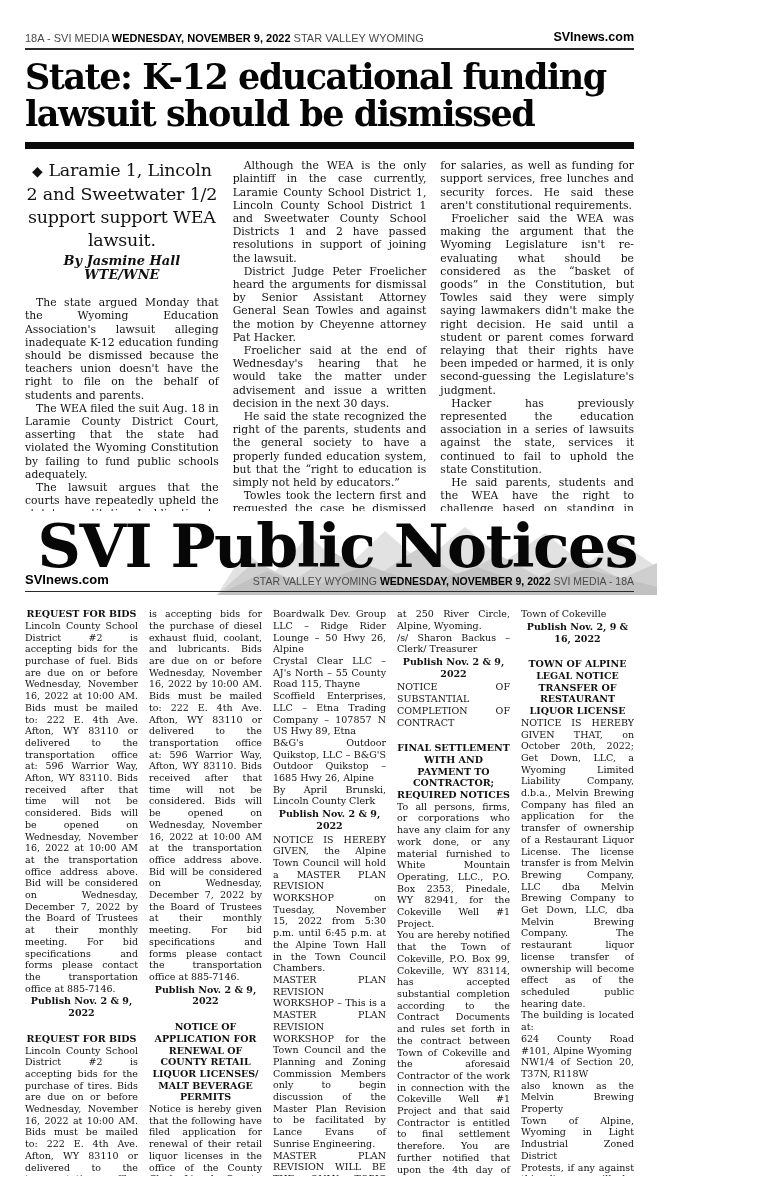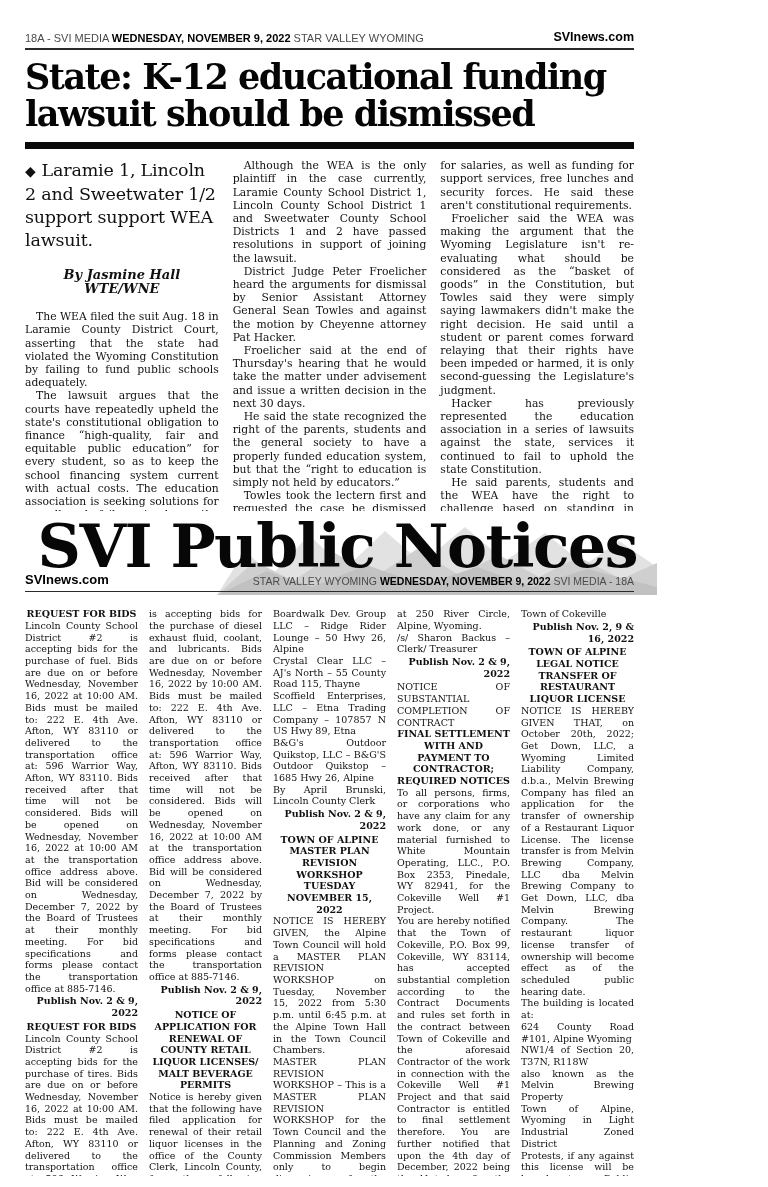--- a/index.html
+++ b/index.html
@@ -19,21 +19,21 @@
   .site{font-weight:800;color:#000;font-size:12.5px;}
   
   .headline{
     margin:8px 0 0 0;font-size:35px;line-height:1.06;font-weight:800;
     letter-spacing:-1.5px;color:#050505;
   }
   .headline-rule{height:7px;background:#0a0a0a;margin-top:10px;}
   
   .article{display:flex;gap:14px;margin-top:10px;height:352px;overflow:hidden;}
   .article-col{flex:1 1 0;font-size:10.8px;line-height:13.2px;}
-  .subhead{font-size:17.5px;line-height:23px;letter-spacing:-.2px;margin-bottom:16px;}
+  .subhead{font-size:17.5px;line-height:23px;letter-spacing:-.2px;margin-bottom:2px;text-align:center;}
   .subhead .diamond{font-size:14px;margin-right:6px;}
   .byline{text-align:center;font-style:italic;font-weight:700;font-size:13px;line-height:14px;margin-bottom:14px;}
   .nb-para{text-indent:11px;text-align:justify;margin:0;}
   .nb-cont{text-align:justify;margin:0;}
   
   .banner-wrap{position:relative;height:89px;}
   .mountains{position:absolute;right:0;top:2px;width:440px;height:82px;}
   .banner-title{
     position:absolute;top:0;right:20px;font-size:60px;font-weight:800;letter-spacing:-1.5px;
     color:#070707;white-space:nowrap;z-index:2;
@@ -42,24 +42,24 @@
     position:absolute;left:25px;right:23px;bottom:8px;display:flex;justify-content:space-between;
     align-items:flex-end;z-index:2;
     font-family:"Liberation Sans","DejaVu Sans",sans-serif;font-size:10.5px;color:#4a4a4a;
     border-bottom:1.5px solid #2a2a2a;padding-bottom:4px;
   }
   .banner-header .site2{font-weight:800;color:#000;font-size:13px;}
   .banner-header b{color:#000;font-weight:700;}
   
   .notices{display:flex;gap:11px;margin-top:8px;height:568px;overflow:hidden;}
   .notice-col{flex:1 1 0;font-size:9.5px;line-height:11.7px;}
-  .nb-heading{font-weight:700;text-align:center;margin-top:0;}
+  .nb-heading{font-weight:700;text-align:center;margin-top:14px;}
   .notice-col .nb-heading:first-child{margin-top:0;}
   .nb-body{text-align:justify;}
-  .nb-publish{font-weight:700;text-align:right;margin:1px 0 2px;}
+  .nb-publish{font-weight:700;text-align:center;margin:1px 0 2px;}
 </style>
 </head>
 <body>
 
 <div class="page">
   <div class="inner">
 
     <div class="top-header">
       <div class="seg">
         <span>18A - SVI MEDIA</span>
@@ -75,29 +75,30 @@
     <div class="article">
       <div class="article-col">
         <div class="subhead">
           <span class="diamond">◆</span><span>Laramie 1, Lincoln 2 and Sweetwater 1/2 support support WEA lawsuit.</span>
         </div>
         <div class="byline">
           <div>By Jasmine Hall</div>
           <div>WTE/WNE</div>
         </div>
         <div>
+            <div class="nb nb-para">The state argued Monday that the Wyoming Education Association's lawsuit alleging inadequate K-12 education funding should be dismissed because the teachers union doesn't have the right to file on the behalf of students and parents.</div>
             <div class="nb nb-para">The WEA filed the suit Aug. 18 in Laramie County District Court, asserting that the state had violated the Wyoming Constitution by failing to fund public schools adequately.</div>
             <div class="nb nb-para">The lawsuit argues that the courts have repeatedly upheld the state's constitutional obligation to finance “high-quality, fair and equitable public education” for every student, so as to keep the school financing system current with actual costs. The education association is seeking solutions for an alleged failure to keep the model up to date and funding disparities that are unequally impacting school districts throughout the state.</div>
           </div>
       </div>
       <div class="article-col">
         <div>
             <div class="nb nb-para">Although the WEA is the only plaintiff in the case currently, Laramie County School District 1, Lincoln County School District 1 and Sweetwater County School Districts 1 and 2 have passed resolutions in support of joining the lawsuit.</div>
             <div class="nb nb-para">District Judge Peter Froelicher heard the arguments for dismissal by Senior Assistant Attorney General Sean Towles and against the motion by Cheyenne attorney Pat Hacker.</div>
-            <div class="nb nb-para">Froelicher said at the end of Thursday's hearing that he would take the matter under advisement and issue a written decision in the next 30 days.</div>
+            <div class="nb nb-para">Froelicher said at the end of Wednesday's hearing that he would take the matter under advisement and issue a written decision in the next 30 days.</div>
             <div class="nb nb-para">He said the state recognized the right of the parents, students and the general society to have a properly funded education system, but that the “right to education is simply not held by educators.”</div>
             <div class="nb nb-para">Towles took the lectern first and requested the case be dismissed for lack of legal standing, because the party filing the suit must have existing interest.</div>
             <div class="nb nb-para">While the teachers union does have members who are parents, he said that the WEA doesn't protect parental interests or assert their rights. The state sees it as a professional organization that is not germane to the case.</div>
           </div>
       </div>
       <div class="article-col">
         <div>
             <div class="nb nb-cont">for salaries, as well as funding for support services, free lunches and security forces. He said these aren't constitutional requirements.</div>
             <div class="nb nb-para">Froelicher said the WEA was making the argument that the Wyoming Legislature isn't re-evaluating what should be considered as the “basket of goods” in the Constitution, but Towles said they were simply saying lawmakers didn't make the right decision. He said until a student or parent comes forward relaying that their rights have been impeded or harmed, it is only second-guessing the Legislature's judgment.</div>
             <div class="nb nb-para">Hacker has previously represented the education association in a series of lawsuits against the state, services it continued to fail to uphold the state Constitution.</div>
@@ -141,21 +142,20 @@
           <div class="nb nb-body">Notice is hereby given that the following have filed application for renewal of their retail liquor licenses in the office of the County Clerk, Lincoln County, for the following described locations.</div>
           <div class="nb nb-body">Protests, if any there be, against the renewal of the licenses will be heard at the hour of 10:00 a.m., on the 15th day of November, 2022, in the Commissioner's Boardroom located at 925 Sage Avenue, Suite 301, Kemmerer, WY and via video conference at the Afton County Branch Office Conference Room located at 421 Jefferson Street, Afton, WY.</div>
         </div>
       <div class="notice-col">
           <div class="nb nb-body">Boardwalk Dev. Group LLC – Ridge Rider Lounge – 50 Hwy 26, Alpine</div>
           <div class="nb nb-body">Crystal Clear LLC – AJ's North – 55 County Road 115, Thayne</div>
           <div class="nb nb-body">Scoffield Enterprises, LLC – Etna Trading Company – 107857 N US Hwy 89, Etna</div>
           <div class="nb nb-body">B&amp;G's Outdoor Quikstop, LLC – B&amp;G'S Outdoor Quikstop – 1685 Hwy 26, Alpine</div>
           <div class="nb nb-body">By April Brunski, Lincoln County Clerk</div>
           <div class="nb nb-publish">Publish Nov. 2 &amp; 9, 2022</div>
-          <div class="nb nb-heading">TOWN OF ALPINE MASTER PLAN REVISION WORKSHOP TUESDAY NOVEMBER 15, 2022</div>
           <div class="nb nb-body">NOTICE IS HEREBY GIVEN, the Alpine Town Council will hold a MASTER PLAN REVISION WORKSHOP on Tuesday, November 15, 2022 from 5:30 p.m. until 6:45 p.m. at the Alpine Town Hall in the Town Council Chambers.</div>
           <div class="nb nb-body">MASTER PLAN REVISION WORKSHOP – This is a MASTER PLAN REVISION WORKSHOP for the Town Council and the Planning and Zoning Commission Members only to begin discussion of the Master Plan Revision to be facilitated by Lance Evans of Sunrise Engineering.</div>
           <div class="nb nb-body">MASTER PLAN REVISION WILL BE THE ONLY TOPIC DISCUSSED AT THE WORKSHOP</div>
         </div>
       <div class="notice-col">
           <div class="nb nb-body">at 250 River Circle, Alpine, Wyoming.</div>
           <div class="nb nb-body">/s/ Sharon Backus – Clerk/ Treasurer</div>
           <div class="nb nb-publish">Publish Nov. 2 &amp; 9, 2022</div>
           <div class="nb nb-body">NOTICE OF SUBSTANTIAL COMPLETION OF CONTRACT</div>
           <div class="nb nb-heading">FINAL SETTLEMENT WITH AND PAYMENT TO CONTRACTOR; REQUIRED NOTICES</div>

